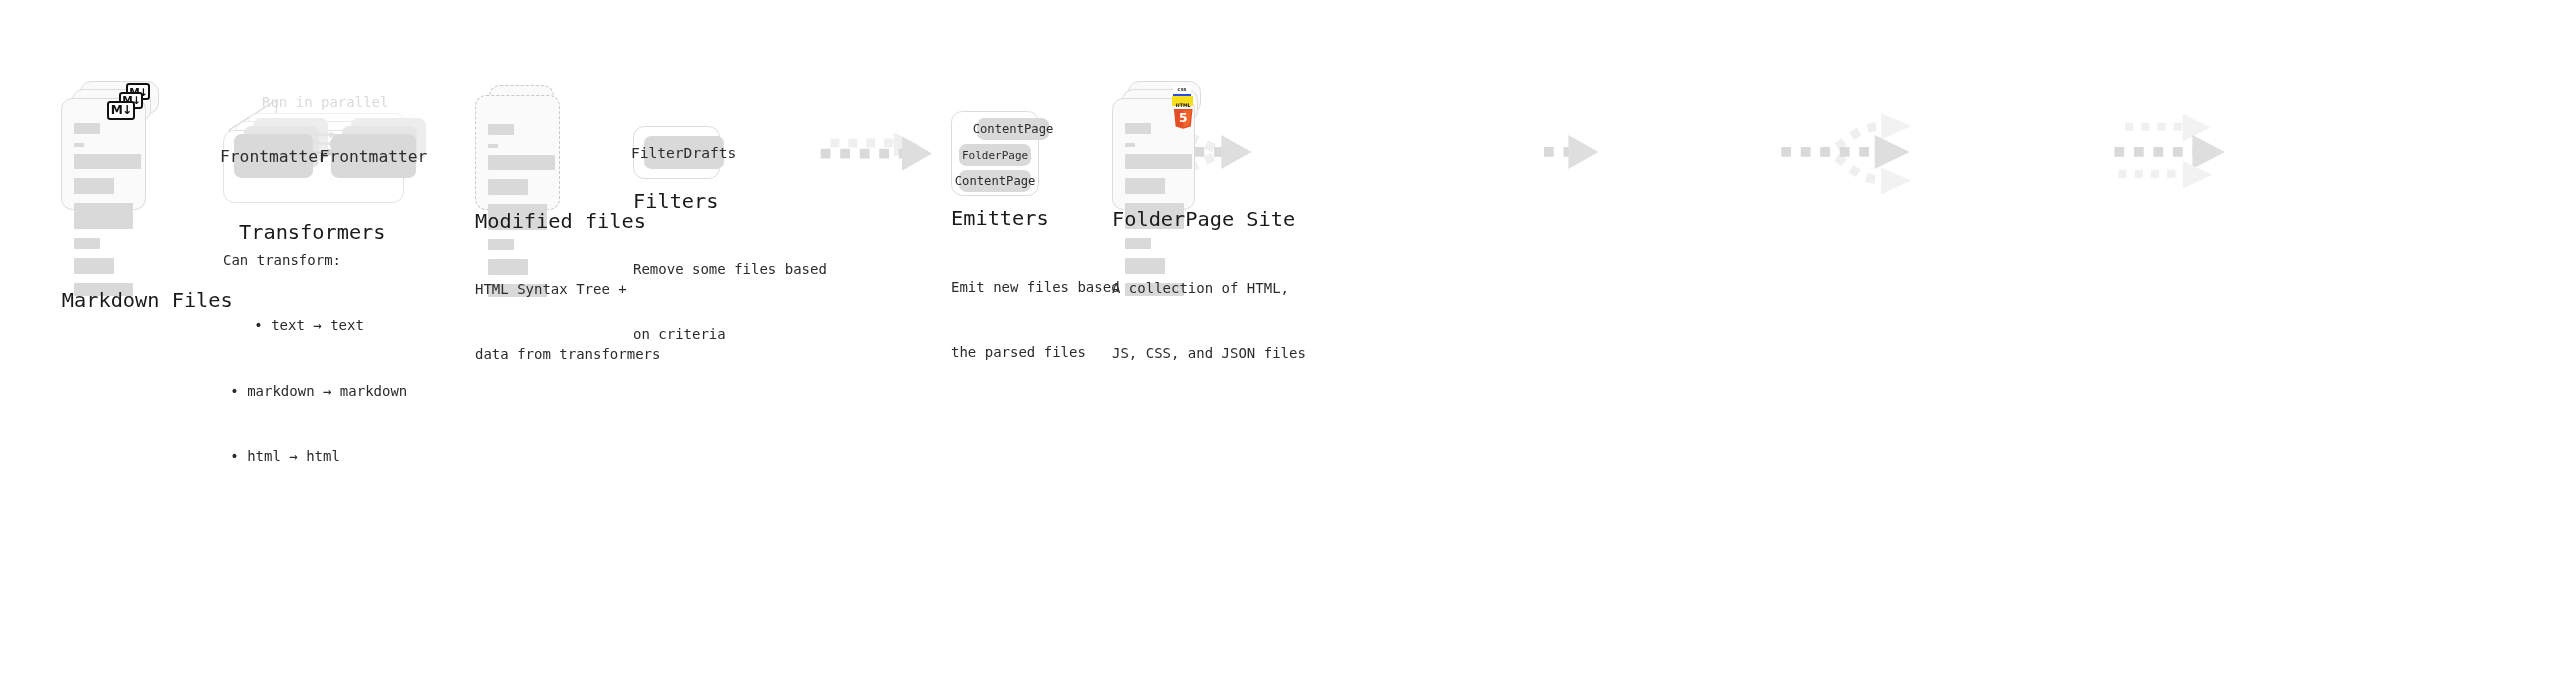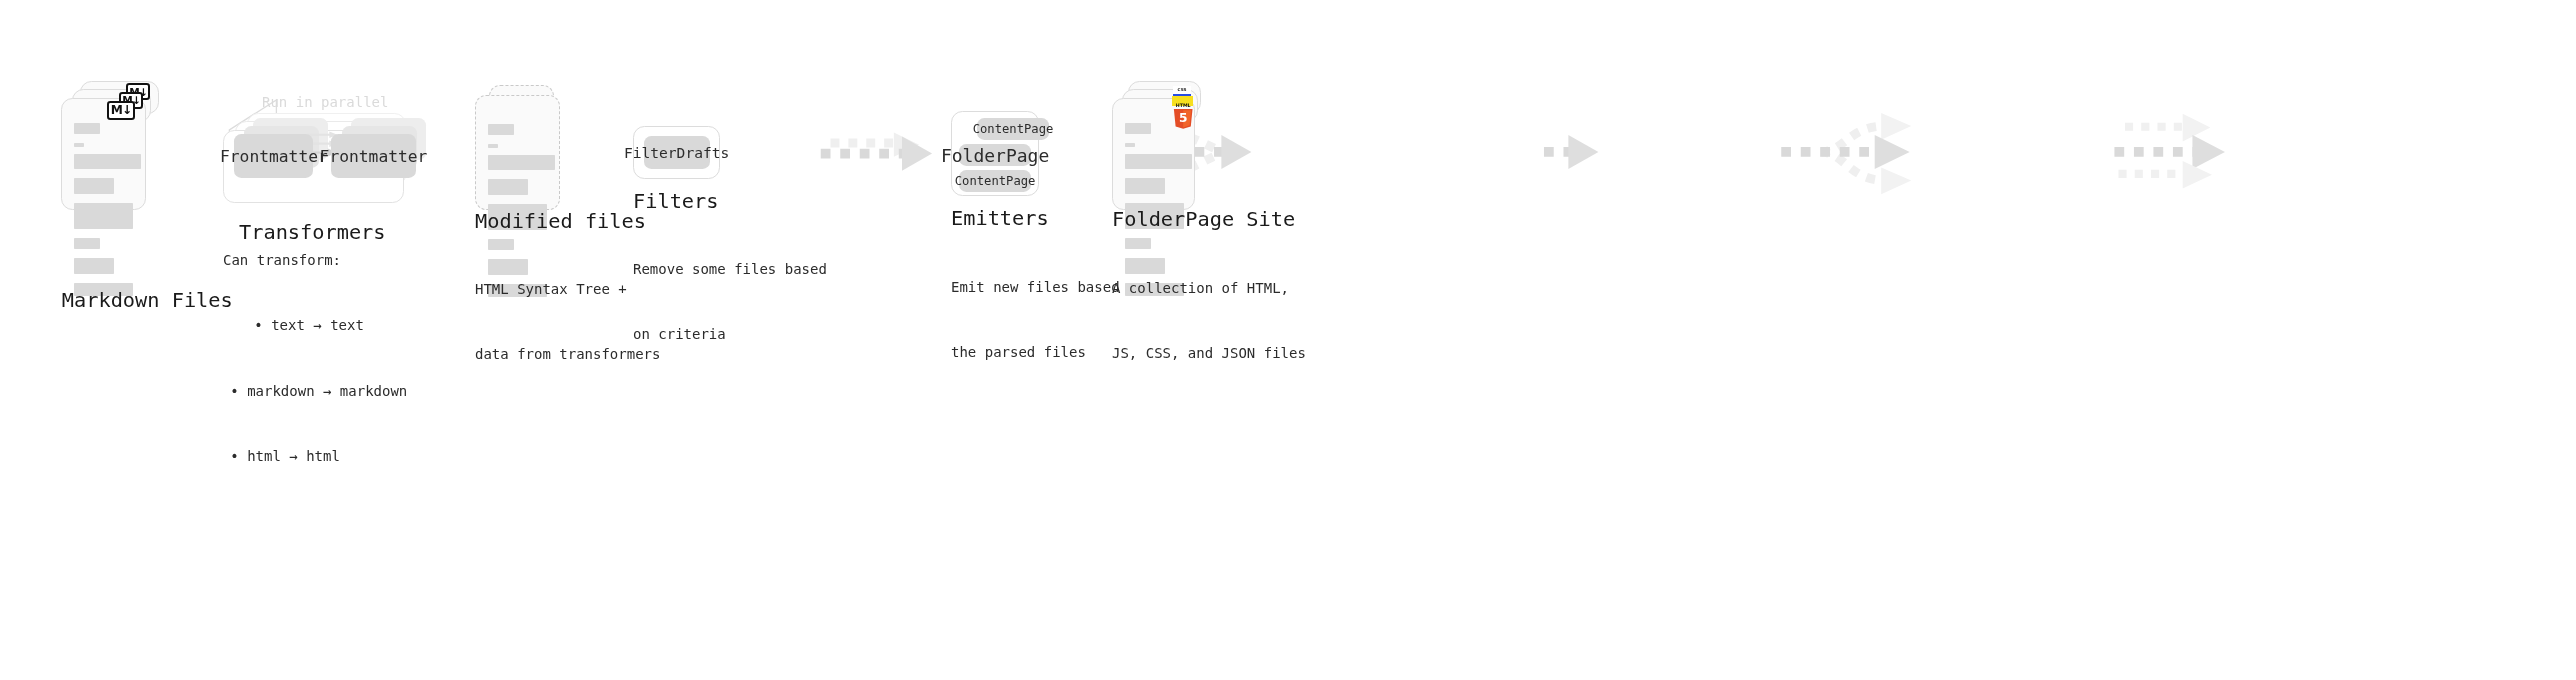--- a/index.html
+++ b/index.html
@@ -256,33 +256,33 @@
     </div>
     <div class="title" style="left:0px; top:124px;">Modified files</div>
     <div class="subtitle" style="left:0px; top:151px;">
       <div>HTML Syntax Tree +</div>
       <div>data from transformers</div>
     </div>
   </div>
 
   <div class="node" style="left:633px; top:126px;">
     <div class="box" style="left:0px; top:0px; width:87px; height:53px;"></div>
-    <div class="chip" style="left:10.6px; top:9.8px; width:66px; height:33px; font-size:14.6px;">FilterDrafts</div>
+    <div class="chip" style="left:10.6px; top:9.8px; width:80px; height:33px; font-size:14.6px;">FilterDrafts</div>
     <div class="title" style="left:0px; top:63px;">Filters</div>
     <div class="subtitle" style="left:0px; top:90px;">
       <div>Remove some files based</div>
       <div>on criteria</div>
     </div>
   </div>
 
 
   <div class="node" style="left:951px; top:111px;">
     <div class="box" style="left:0px; top:0px; width:88px; height:85px;"></div>
     <div class="chip" style="left:26px; top:7.3px; width:72px; height:22px; font-size:12.2px;">ContentPage</div>
-    <div class="chip" style="left:8.1px; top:33px; width:72px; height:22px; font-size:18px;">FolderPage</div>
+    <div class="chip" style="left:8.1px; top:33px; width:72px; height:22px; font-size:11px;">FolderPage</div>
     <div class="chip" style="left:8.1px; top:59px; width:72px; height:22px; font-size:12.2px;">ContentPage</div>
     <div class="title" style="left:0px; top:95px;">Emitters</div>
     <div class="subtitle" style="left:0px; top:123px;">
       <div>Emit new files based on</div>
       <div>the parsed files</div>
     </div>
   </div>
 
   <div class="node" style="left:1112px; top:81px;">
     <div class="card-stack" style="width:106px;height:130px;">

